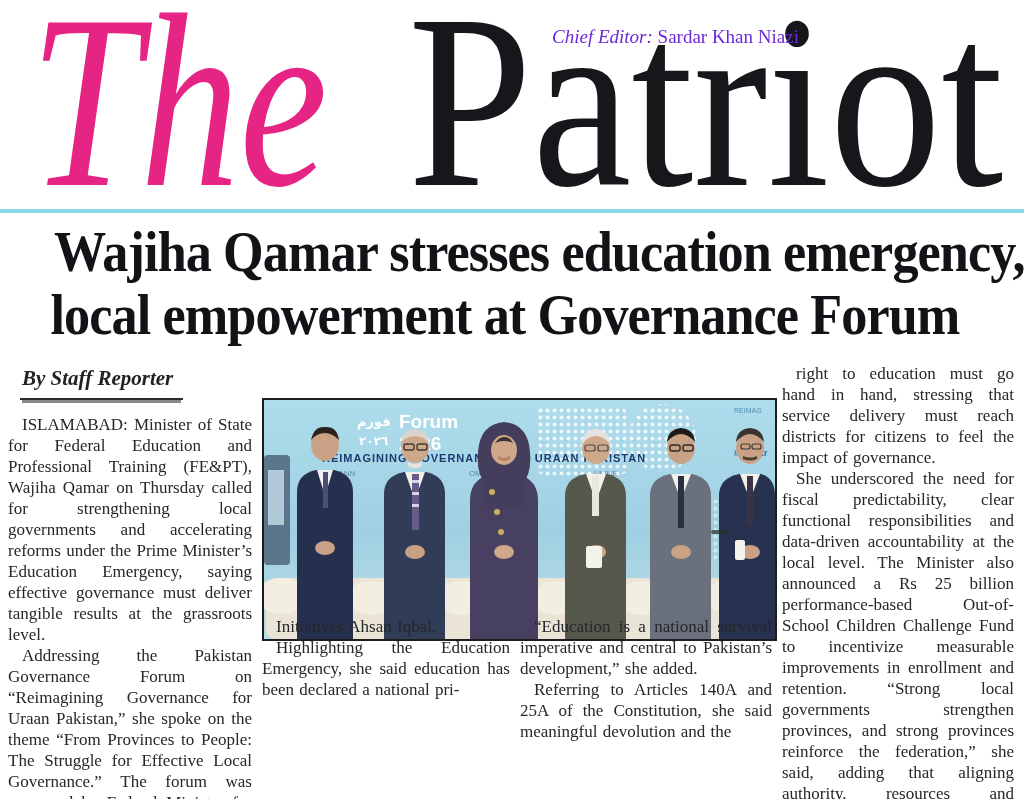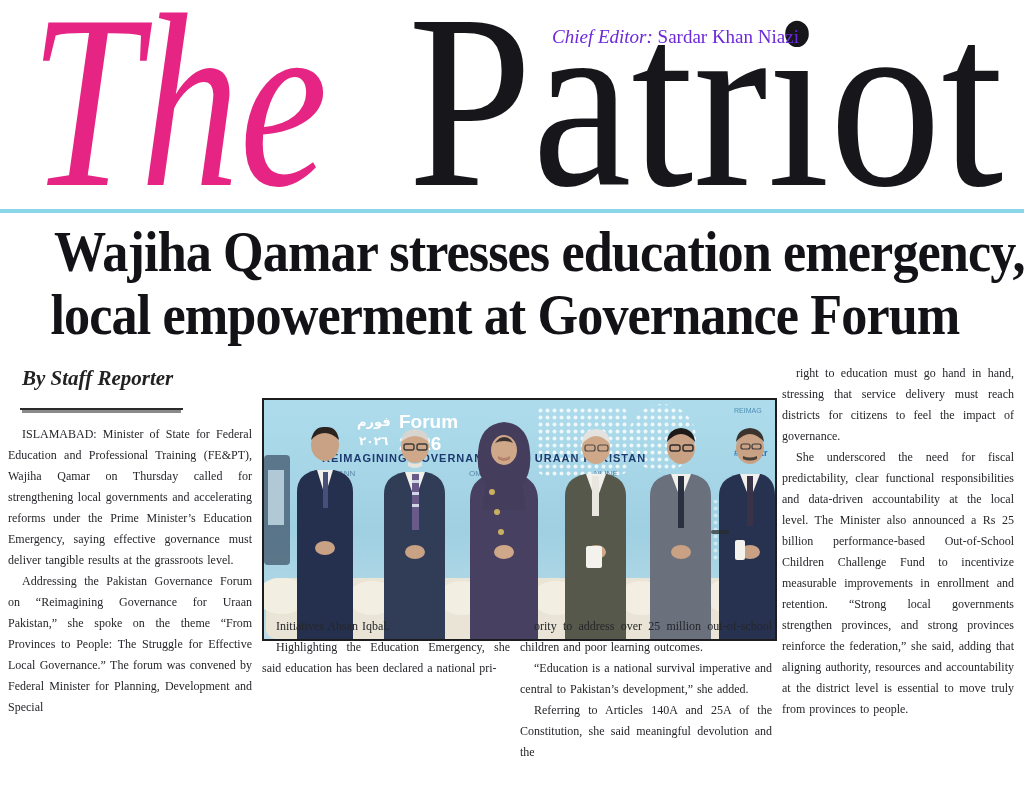--- a/index.html
+++ b/index.html
@@ -19,24 +19,24 @@
   .headline{position:absolute;left:0;top:220px;width:844px;text-align:center;
             font-weight:bold;color:#121217;}
   .headline .hl{display:block;font-size:58px;line-height:63px;letter-spacing:-1px;}
   .headline .hl span{display:inline-block;white-space:nowrap;transform:scaleX(0.90);transform-origin:50% 50%;}
 
   
   .article{position:absolute;left:8px;top:363px;width:1008px;
            display:grid;grid-template-columns:244px 248px 252px 232px;column-gap:10px;}
   .col{overflow:hidden;height:436px;}
   .col.pad-photo{padding-top:253px;height:183px;}
-  .para{text-align:justify;text-indent:14px;font-size:12px;line-height:21px;margin:0;
+  .para{text-align:justify;text-indent:14px;font-size:17px;line-height:21px;margin:0;
         color:#26262b;word-spacing:1px;}
   .byline{display:inline-block;font:bold italic 21px/24px "Liberation Serif",serif;color:#222;
-          margin:3px 0 14px 12px;padding:0 10px 18px 2px;
+          margin:3px 0 14px 12px;padding:0 10px 8px 2px;
           border-bottom:2px solid #2b2b2b;box-shadow:0 5px 0 -2px #8a8a8a;}
 
   
   .photo{position:absolute;left:262px;top:366px;width:511px;height:239px;
          border:2px solid #1d1d1f;background:#a9d6e6;margin-top:32px;}
   .photo svg{display:block;width:100%;height:100%;}
 </style>
 </head>
 <body>
 
@@ -182,21 +182,20 @@
     <div class="col">
       <span class="byline">By Staff Reporter</span>
       <p class="para">ISLAMABAD: Minister of State for Federal Education and Professional Training (FE&amp;PT), Wajiha Qamar on Thursday called for strengthening local governments and accelerating reforms under the Prime Minister’s Education Emergency, saying effective governance must deliver tangible results at the grassroots level.</p>
       <p class="para">Addressing the Pakistan Governance Forum on “Reimagining Governance for Uraan Pakistan,” she spoke on the theme “From Provinces to People: The Struggle for Effective Local Governance.” The forum was convened by Federal Minister for Planning, Development and Special</p>
     </div>
     <div class="col pad-photo">
       <p class="para">Initiatives Ahsan Iqbal.</p>
       <p class="para">Highlighting the Education Emergency, she said education has been declared a national pri-</p>
     </div>
     <div class="col pad-photo">
-      <p class="para">ority to address over 25 million out-of-school children and poor learning outcomes.</p>
       <p class="para">“Education is a national survival imperative and central to Pakistan’s development,” she added.</p>
       <p class="para">Referring to Articles 140A and 25A of the Constitution, she said meaningful devolution and the</p>
     </div>
     <div class="col">
       <p class="para">right to education must go hand in hand, stressing that service delivery must reach districts for citizens to feel the impact of governance.</p>
       <p class="para">She underscored the need for fiscal predictability, clear functional responsibilities and data-driven accountability at the local level. The Minister also announced a Rs 25 billion performance-based Out-of-School Children Challenge Fund to incentivize measurable improvements in enrollment and retention. “Strong local governments strengthen provinces, and strong provinces reinforce the federation,” she said, adding that aligning authority, resources and accountability at the district level is essential to move truly from provinces to people.</p>
     </div>
   </div>
 
 </div>

